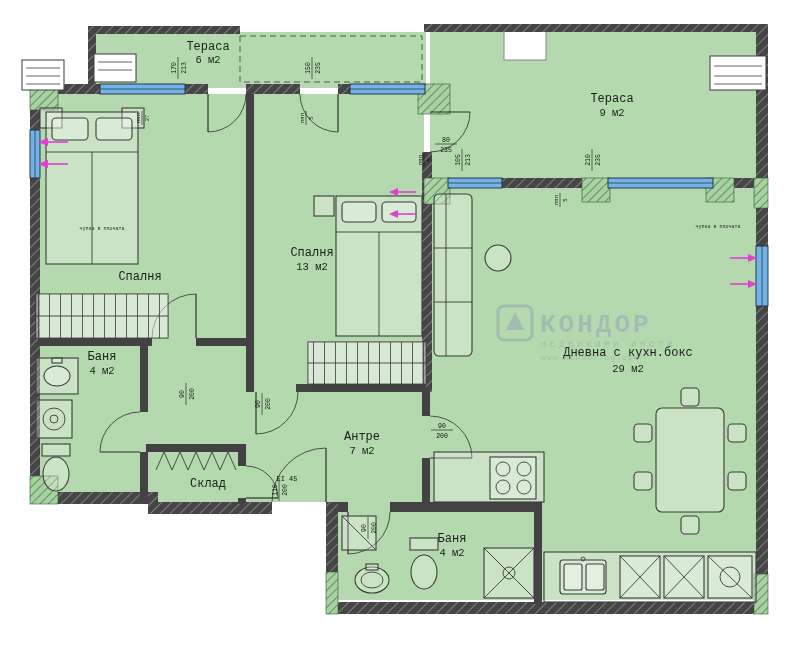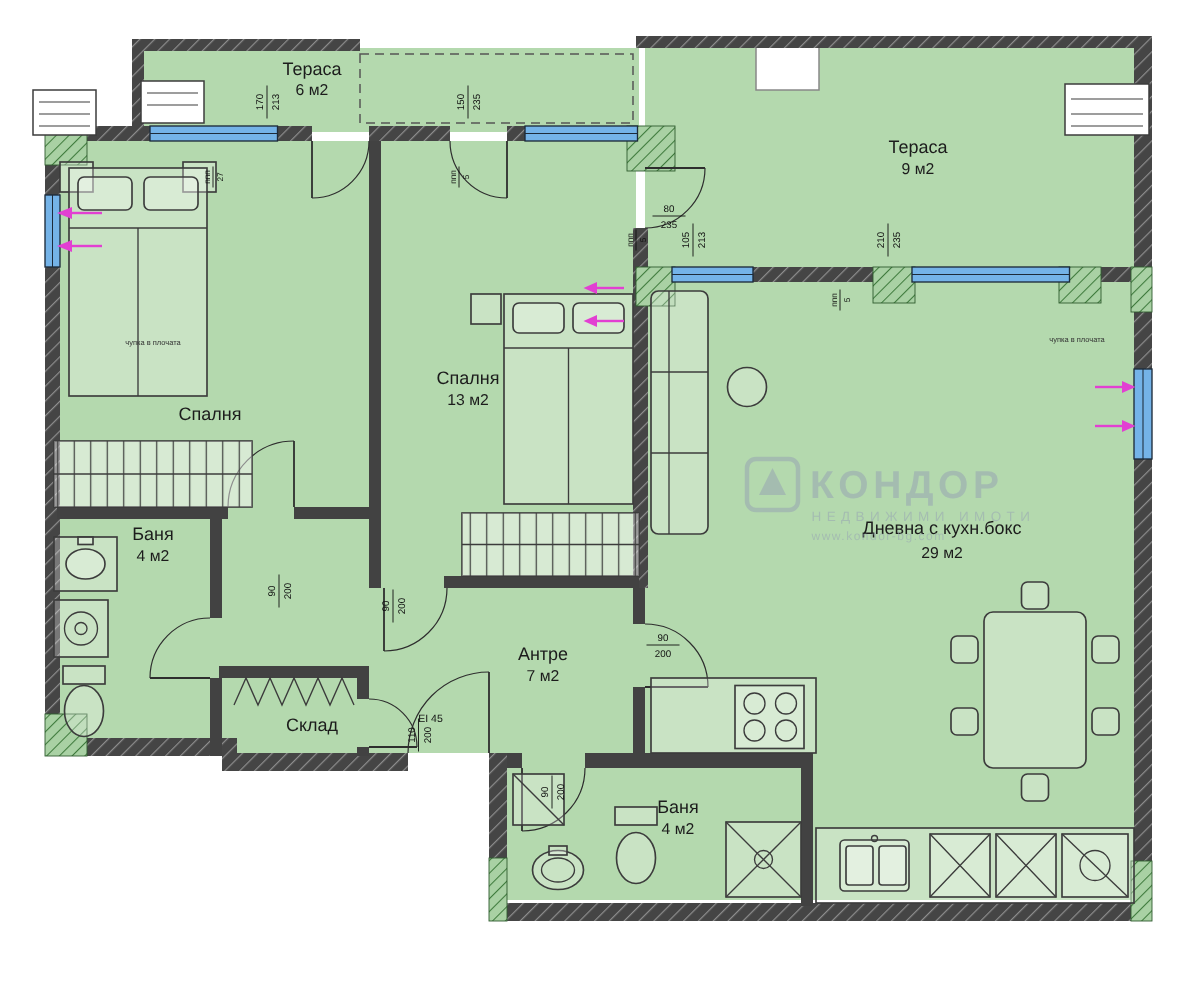--- a/index.html
+++ b/index.html
@@ -1,21 +1,21 @@
 <!DOCTYPE html>
 <html style="--floor: #b4d9ae; --wall: #424242; --window: #74b3e8; --arrow: #e23fd2; --watermark: #98a6b3; --column: #8fc08b;"><head>
 <meta charset="utf-8">
 <style>
   :root{
     --floor:#b4d9ae; --wall:#424242; --window:#74b3e8;
     --arrow:#e23fd2; --watermark:#98a6b3; --column:#8fc08b;
   }
   html,body{margin:0;padding:0;background:#ffffff;}
   .stage{position:relative;width:800px;height:657px;background:#ffffff;
-         font-family:Liberation Sans, sans-serif;overflow:hidden;}
+         font-family:Liberation Mono, monospace;overflow:hidden;}
   svg{display:block;}
   .floor{fill:var(--floor);}
   .wallH{fill:url(#wallHatch);}
   .wallS{fill:var(--wall);}
   .col{fill:url(#colHatch);stroke:#2f5c2f;stroke-width:.6;}
   .win{fill:var(--window);stroke:#1d2b3a;stroke-width:.9;}
   .winline{stroke:#1d2b3a;stroke-width:.7;}
   .furn{fill:rgba(255,255,255,.28);stroke:#3c3c3c;stroke-width:1.1;}
   .furnline{stroke:#3c3c3c;stroke-width:.9;fill:none;}
   .door{stroke:#2e2e2e;stroke-width:1.2;fill:none;}

